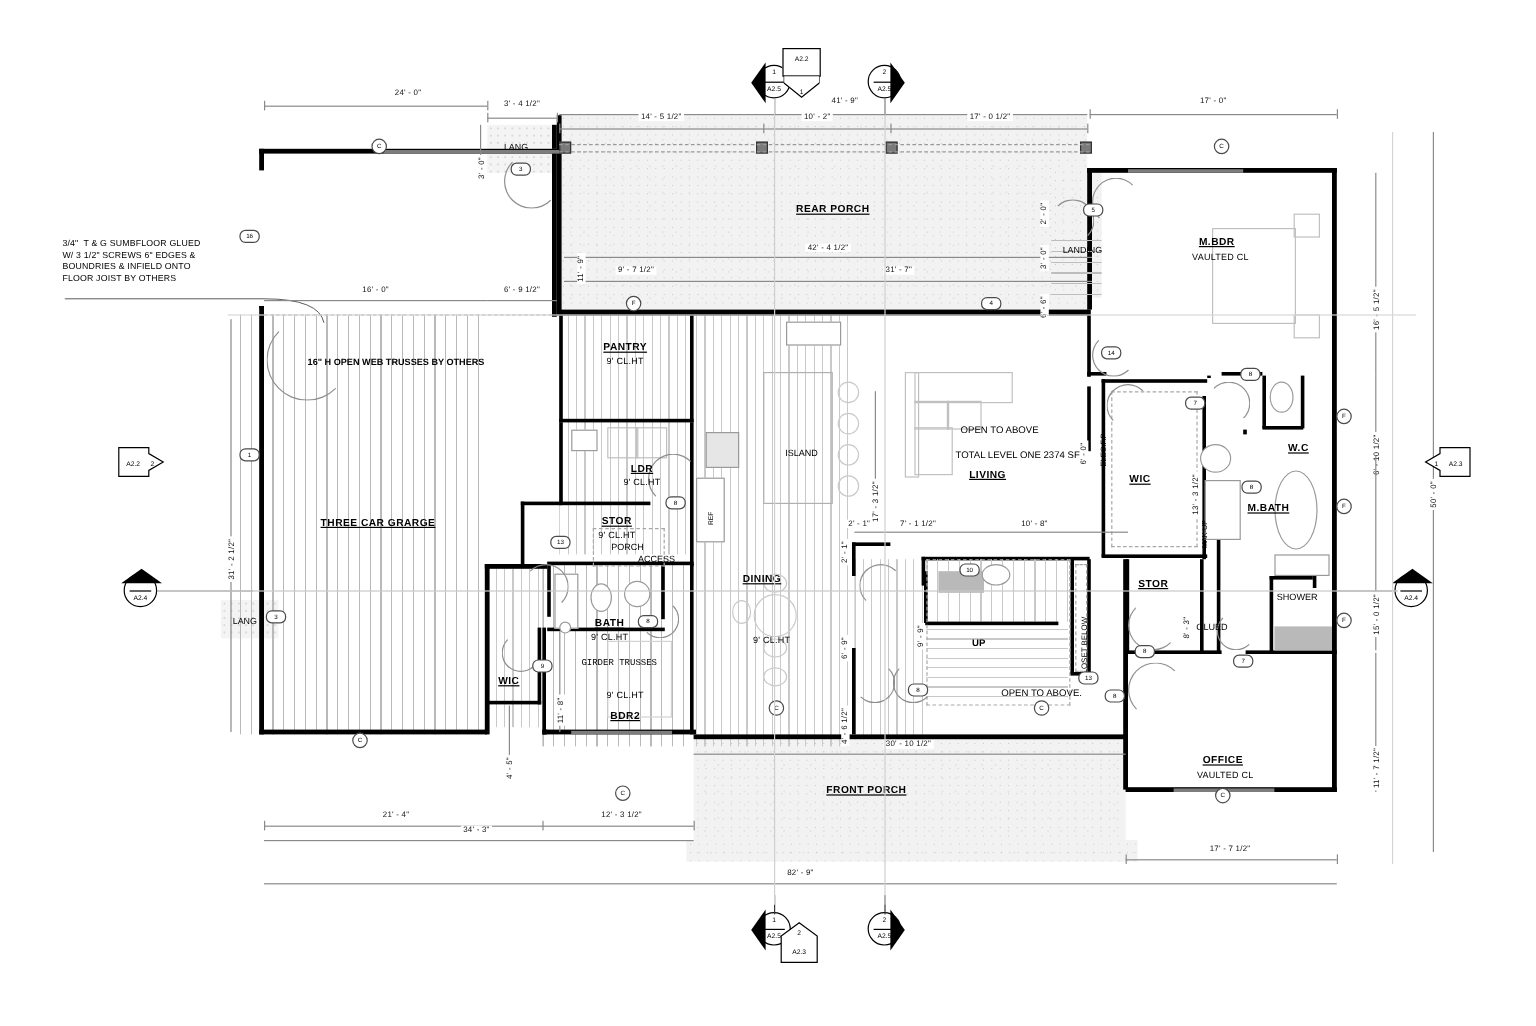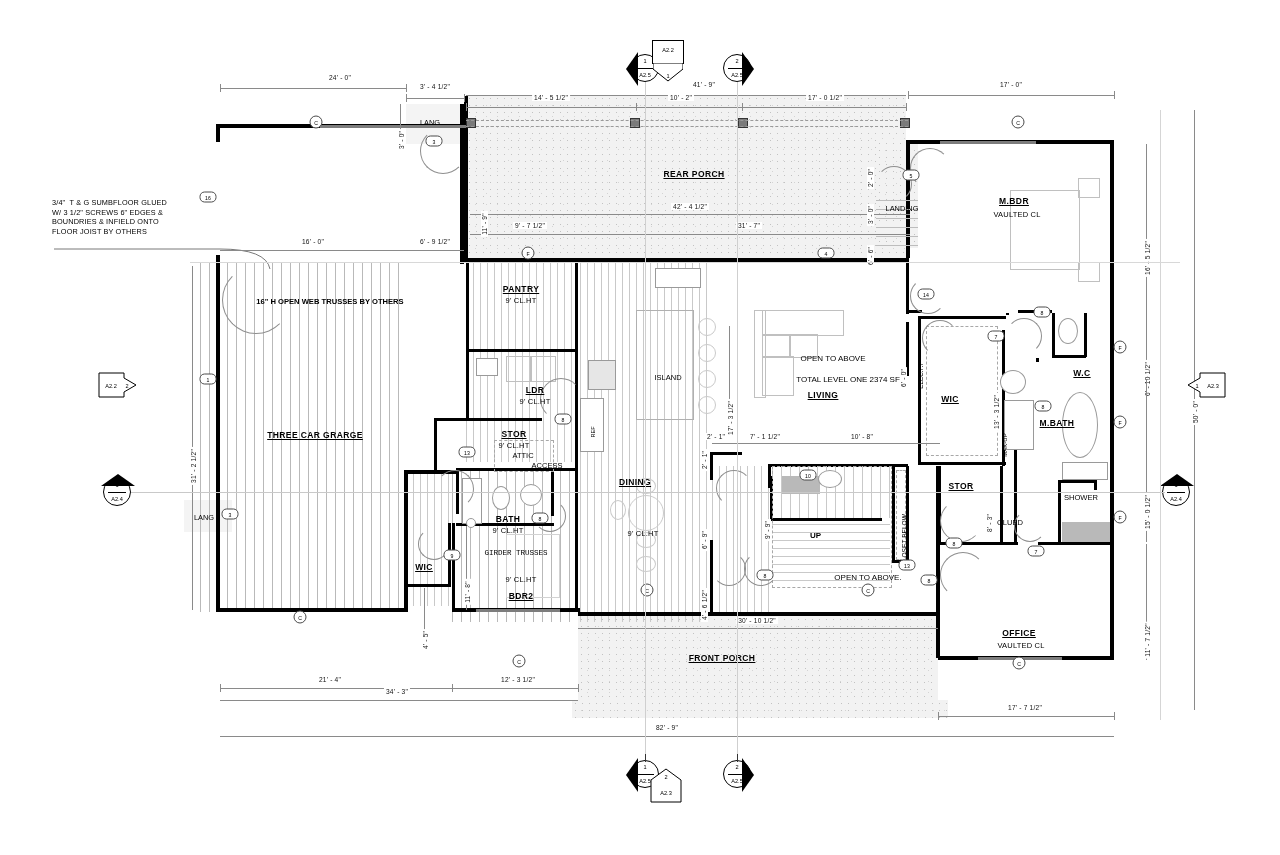--- a/index.html
+++ b/index.html
@@ -282,21 +282,21 @@
   <div class="rm" style="left:722px;top:653px;">FRONT PORCH</div>
 
   <div class="rm" style="left:521px;top:284px;">PANTRY</div>
   <div class="rm-sub" style="left:521px;top:296px;">9' CL.HT</div>
 
   <div class="rm" style="left:535px;top:385px;">LDR</div>
   <div class="rm-sub" style="left:535px;top:397px;">9' CL.HT</div>
 
   <div class="rm" style="left:514px;top:429px;">STOR</div>
   <div class="rm-sub" style="left:514px;top:441px;">9' CL.HT</div>
-  <div class="plain" style="left:523px;top:451px;">ATTIC</div>
+  <div class="plain" style="left:523px;top:451px;">PORCH</div>
   <div class="plain" style="left:547px;top:461px;">ACCESS</div>
 
   <div class="rm" style="left:508px;top:514px;">BATH</div>
   <div class="rm-sub" style="left:508px;top:526px;">9' CL.HT</div>
   <div class="plain" style="left:516px;top:549px;font-family:Liberation Mono, monospace;">GIRDER TRUSSES</div>
 
   <div class="rm" style="left:521px;top:563px;margin-top:28px;">BDR2</div>
   <div class="rm-sub" style="left:521px;top:575px;">9' CL.HT</div>
 
   <div class="rm" style="left:424px;top:562px;">WIC</div>

